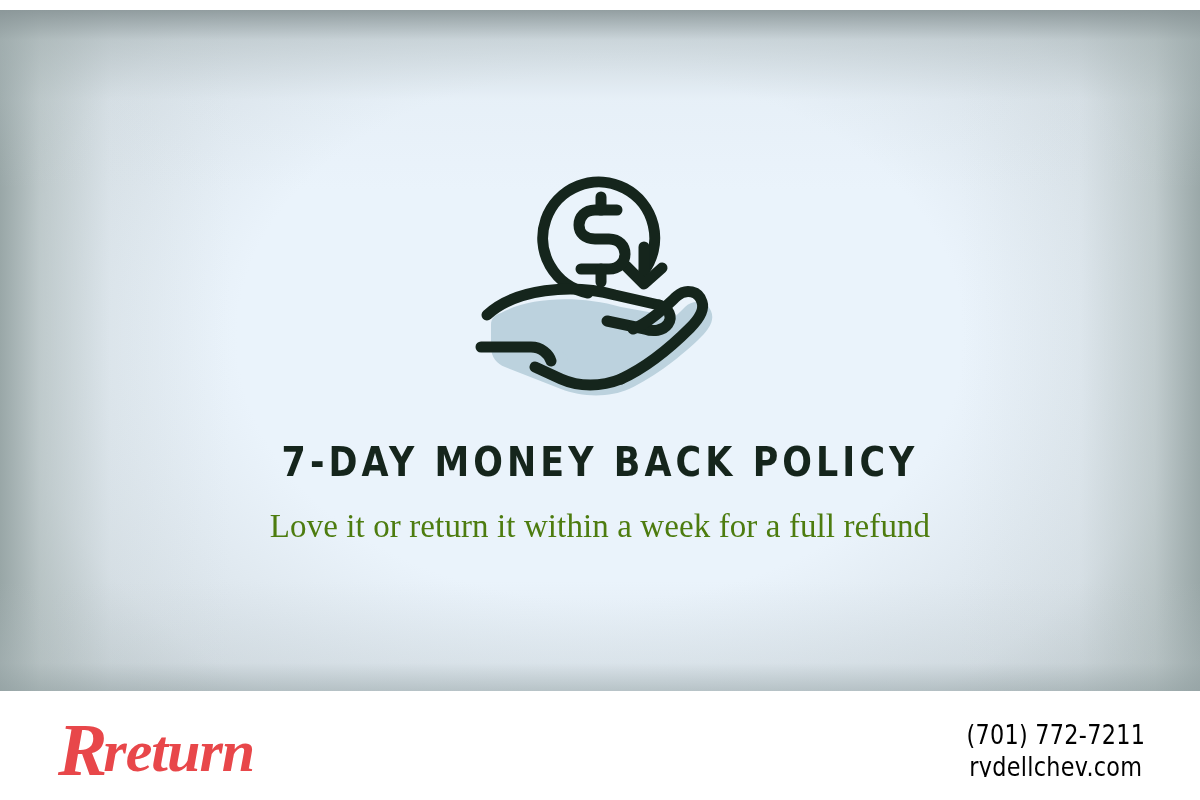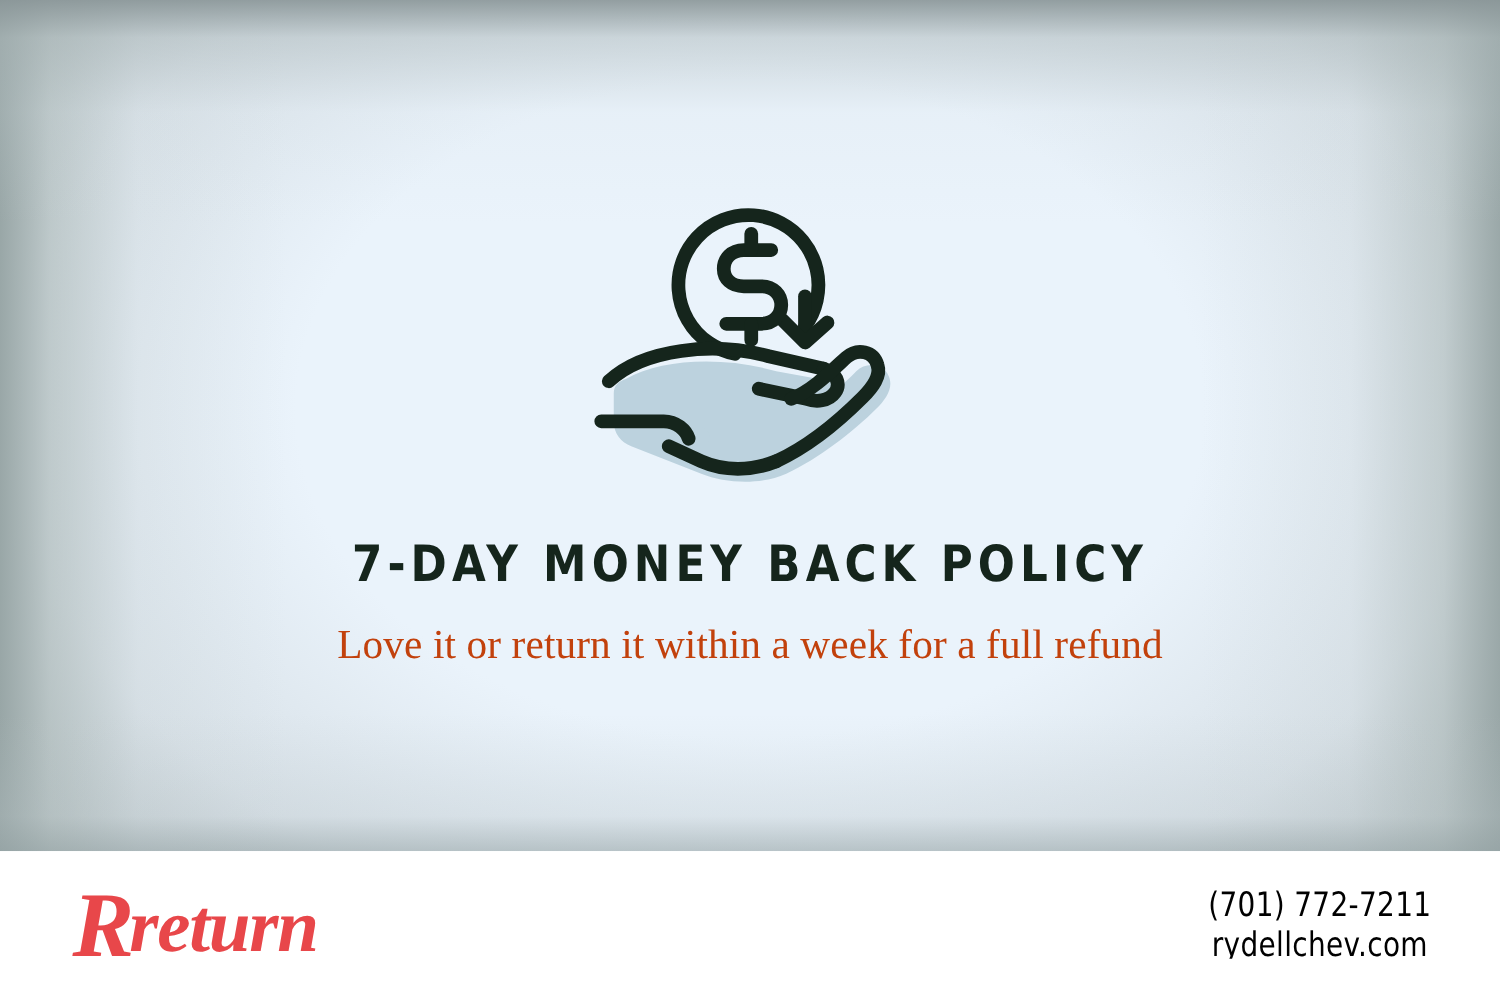--- a/index.html
+++ b/index.html
@@ -12,20 +12,21 @@
     overflow: hidden;
     font-family: "Liberation Sans", sans-serif;
     background: #ffffff;
   }
 
   #page {
     position: relative;
     width: 1200px;
     height: 767px;
     overflow: hidden;
+    margin-top: 10px;
   }
 
   
   .hero {
     position: absolute;
     left: 0;
     top: 0;
     width: 1200px;
     height: 681px;
     background: #eaf3fb;
@@ -109,21 +110,21 @@
   .subline {
     position: absolute;
     left: 50%;
     top: 495px;
     width: 700px;
     margin-left: -350px;
     text-align: center;
     font-family: "Liberation Serif", "DejaVu Serif", serif;
     font-size: 33px;
     font-weight: 400;
-    color: #c2410c;
+    color: #4d7c0f;
     line-height: 1.33;
     letter-spacing: 0.1px;
   }
 
   
   .footer {
     position: absolute;
     left: 0;
     top: 681px;
     width: 1200px;

